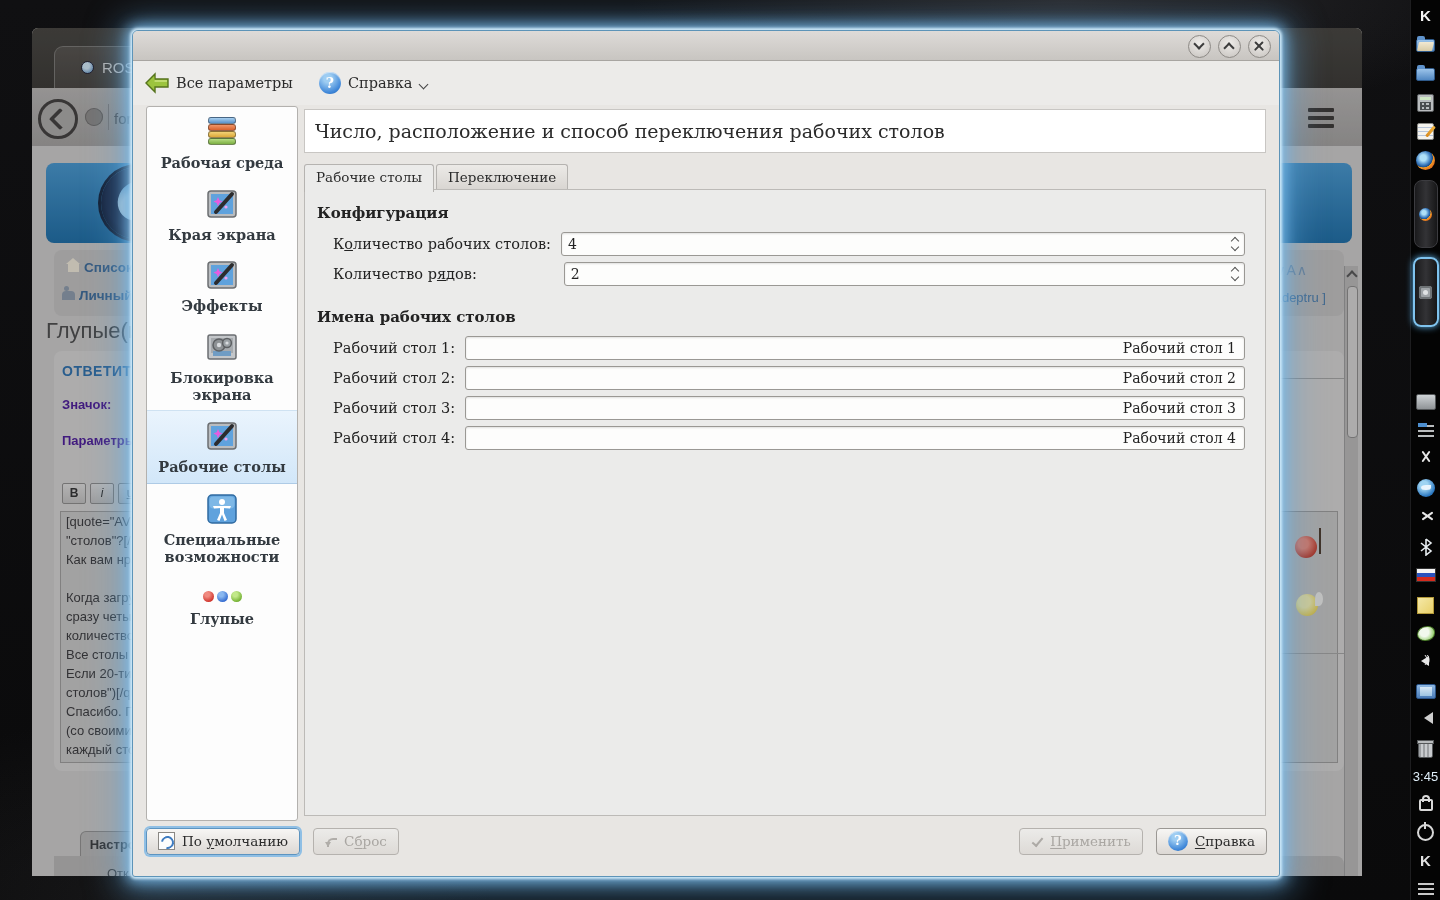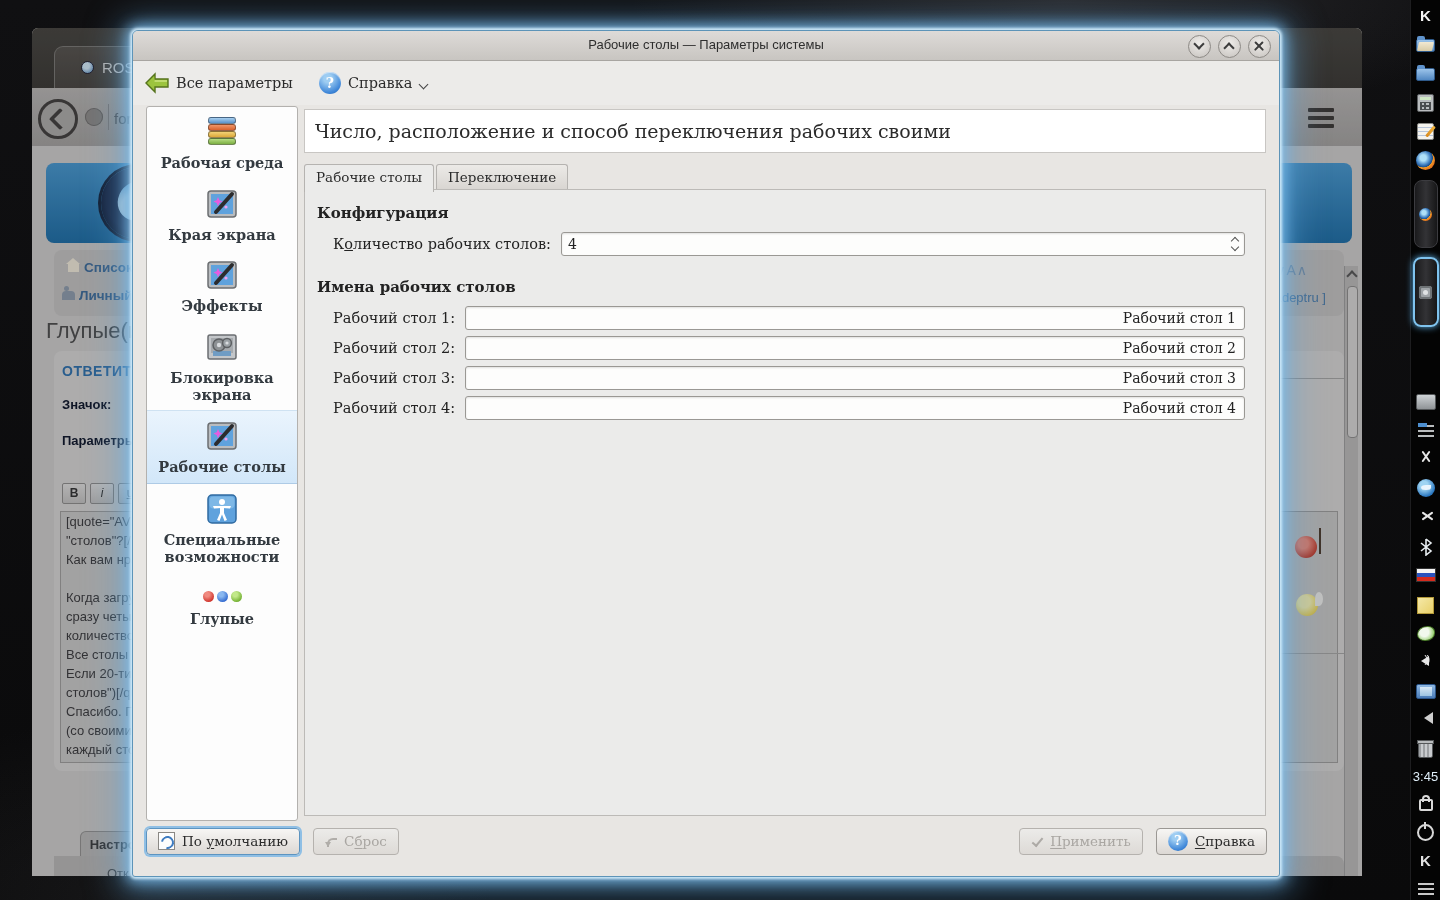--- a/index.html
+++ b/index.html
@@ -112,21 +112,21 @@
   .linkitem{position:absolute;font-size:13.5px;font-weight:bold;color:#3d6a96;}
   .houseico{display:inline-block;width:11px;height:8px;background:#e8e2d2;position:relative;margin-right:5px;}
   .houseico::before{content:'';position:absolute;left:-2px;top:-6px;border:7.5px solid transparent;border-bottom:6px solid #e8e2d2;border-top:none;}
   .peopleico{display:inline-block;width:13px;height:9px;background:#8a98a8;border-radius:4px 4px 0 0;position:relative;margin-right:4px;}
   .peopleico::before{content:'';position:absolute;left:2px;top:-5px;width:5px;height:5px;border-radius:50%;background:#8a98a8;}
   .fontsize{position:absolute;right:36px;top:12px;color:#7a93ad;font-size:14px;letter-spacing:1px;}
   .userlink{position:absolute;right:18px;top:40px;color:#4a7aa8;font-size:13px;}
   .pageheading{position:absolute;left:14px;top:172px;color:#4c4c4c;font-size:22px;}
   .replypanel{position:absolute;left:22px;top:205px;width:1290px;height:420px;background:#d0cfce;border-radius:8px;}
   .replybtn{position:absolute;left:8px;top:12px;color:#2f6ea8;font-weight:bold;font-size:14px;letter-spacing:.5px;}
-  .flabel{position:absolute;left:8px;color:#0f172a;font-weight:bold;font-size:13px;}
+  .flabel{position:absolute;left:8px;color:#4c1d95;font-weight:bold;font-size:13px;}
   .fmtbar{position:absolute;left:8px;top:132px;display:flex;gap:4px;}
   .fmtbtn{width:22px;height:19px;background:linear-gradient(#d8d7d6,#bdbcbb);border:1px solid #8a8988;border-radius:2px;
     font-size:12px;color:#333;text-align:center;line-height:19px;}
   .msgarea{position:absolute;left:6px;top:160px;width:1276px;height:250px;background:#c3c2c1;border:1px solid #9a9998;}
   .msgline{color:#3a3a3c;font-size:13px;line-height:19px;white-space:pre;padding-left:5px;}
   .smiley{position:absolute;width:22px;height:22px;border-radius:50%;}
   .smiley.devil{background:radial-gradient(circle at 38% 35%,#f08a78 0 25%,#c23a2a 75%,#8a1f14 100%);}
   .smiley.devil::after{content:'';position:absolute;right:-4px;top:-8px;width:2px;height:26px;background:#4a3a2a;}
   .smiley.fish{background:radial-gradient(circle at 38% 35%,#f8f2b0 0 30%,#e8cf4a 80%,#b89a28 100%);}
   .smiley.fish::after{content:'';position:absolute;right:-5px;top:-2px;width:8px;height:14px;background:#e8e8e4;border-radius:50% 50% 50% 0;}
@@ -301,21 +301,20 @@
     </div>
     <div class="pgscroll">
       <span class="up"></span>
       <span class="thumb"></span>
     </div>
   </div>
 </div>
 
 <div class="dialog">
   <div class="titlebar">
-    <div class="titletext">Рабочие столы  — Параметры системы</div>
     <div class="wbtns">
       <div class="wbtn min">
           <span class="cv"></span>
         </div>
       <div class="wbtn max">
           <span class="cv"></span>
         </div>
       <div class="wbtn close"></div>
     </div>
   </div>
@@ -400,40 +399,51 @@
       <span class="dots3 sicon">
         <i style="background:radial-gradient(circle at 38% 32%,#f08a80 0 22%,#cc2a22 80%,#8a150f 100%);"></i>
         <i style="background:radial-gradient(circle at 38% 32%,#8ab8f0 0 22%,#2a62cc 80%,#153e8a 100%);"></i>
         <i style="background:radial-gradient(circle at 38% 32%,#c2e88a 0 22%,#6aaa28 80%,#3f6a12 100%);"></i>
       </span>
       <span class="slabel">Глупые</span>
     </div>
   </div>
 
   <div class="dmain">
-    <div class="pgheader">Число, расположение и способ переключения рабочих своими</div>
+    <div class="pgheader">Число, расположение и способ переключения рабочих столов</div>
     <div class="tabsrow">
       <div class="dtab active">Рабочие столы</div>
       <div class="dtab">Переключение</div>
     </div>
     <div class="tabpanel">
       <div class="grouptitle">Конфигурация</div>
 
       <div class="formrow">
         <label>К<u>о</u>личество рабочих столов:</label>
         <span class="gap"></span>
         <div class="spinbox">
           <input value="4" style="">
           <div class="spinarrows">
             <span class="cu"></span>
             <span class="cd"></span>
           </div>
         </div>
       </div>
 
+      <div class="formrow">
+        <label>Количество р<u>я</u>дов:</label>
+        <span class="gap" style="flex-basis:87px;"></span>
+        <div class="spinbox">
+          <input value="2" style="">
+          <div class="spinarrows">
+            <span class="cu"></span>
+            <span class="cd"></span>
+          </div>
+        </div>
+      </div>
 
       <div class="grouptitle" style="margin-top:22px;">Имена рабочих столов</div>
       <div class="namesrows">
         <div class="formrow">
           <label>Рабочий стол 1:</label>
           <span class="gap"></span>
           <div class="txtfield">
             <input value="Рабочий стол 1" style="">
           </div>
         </div>

